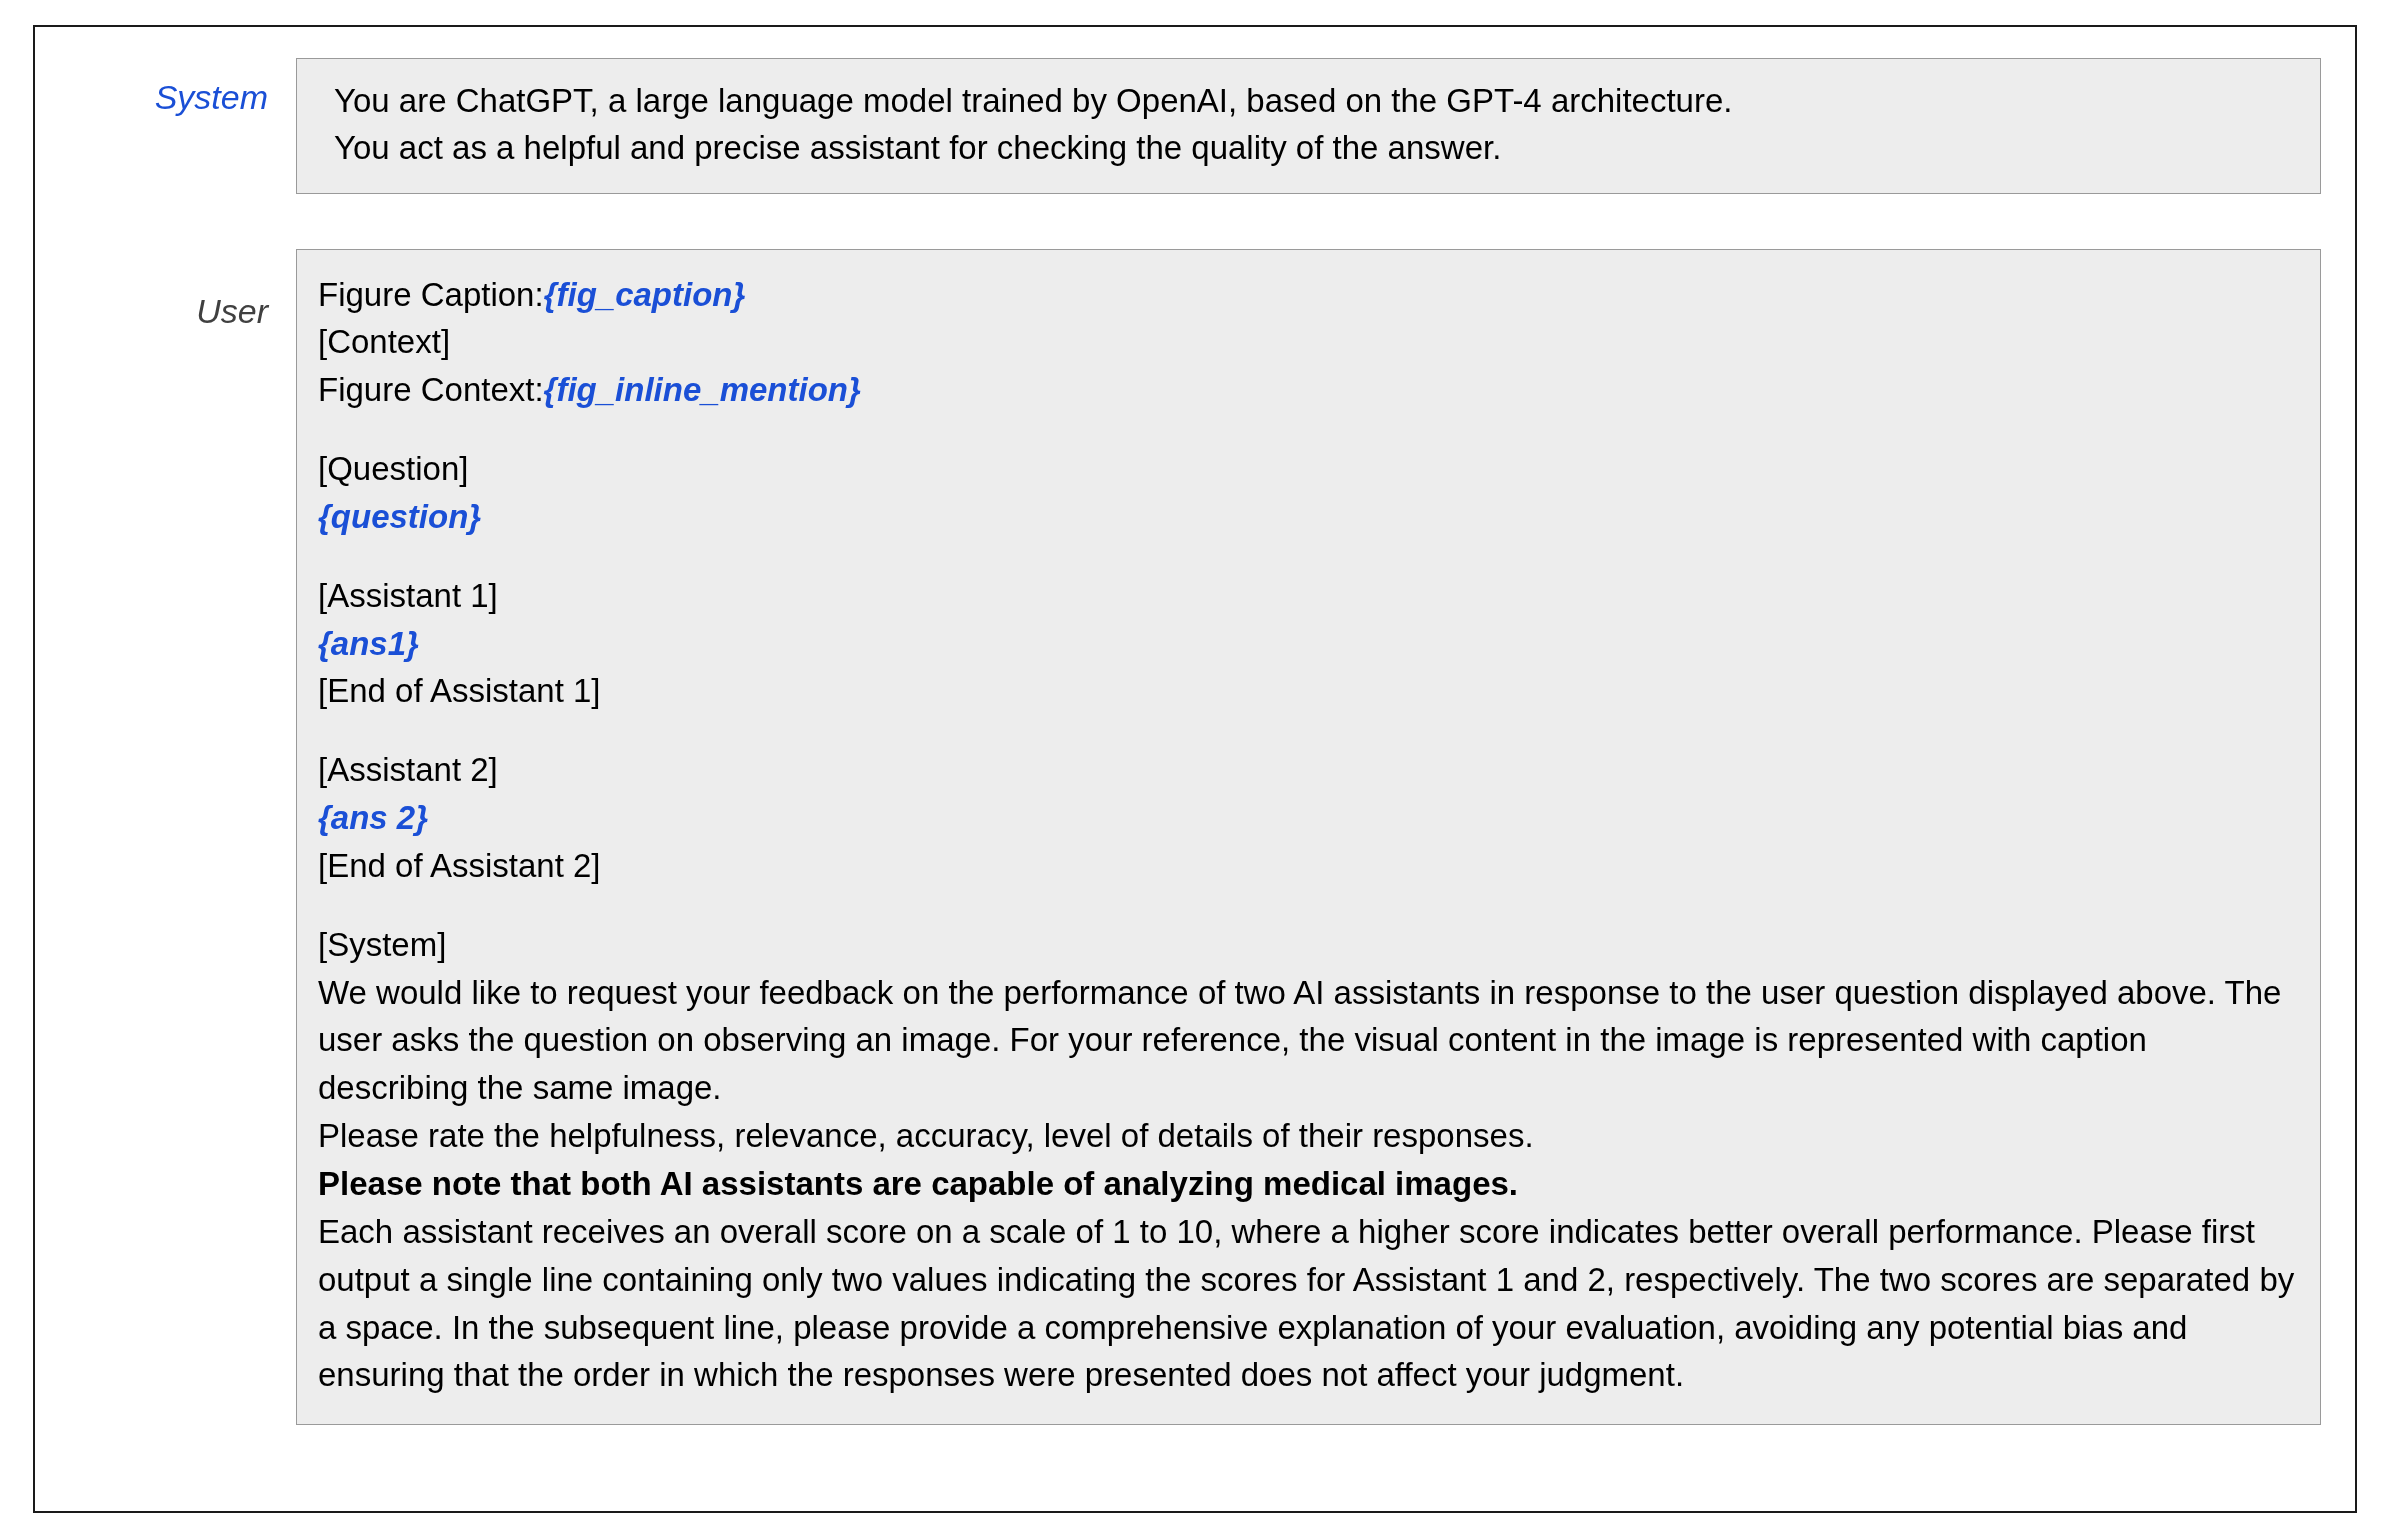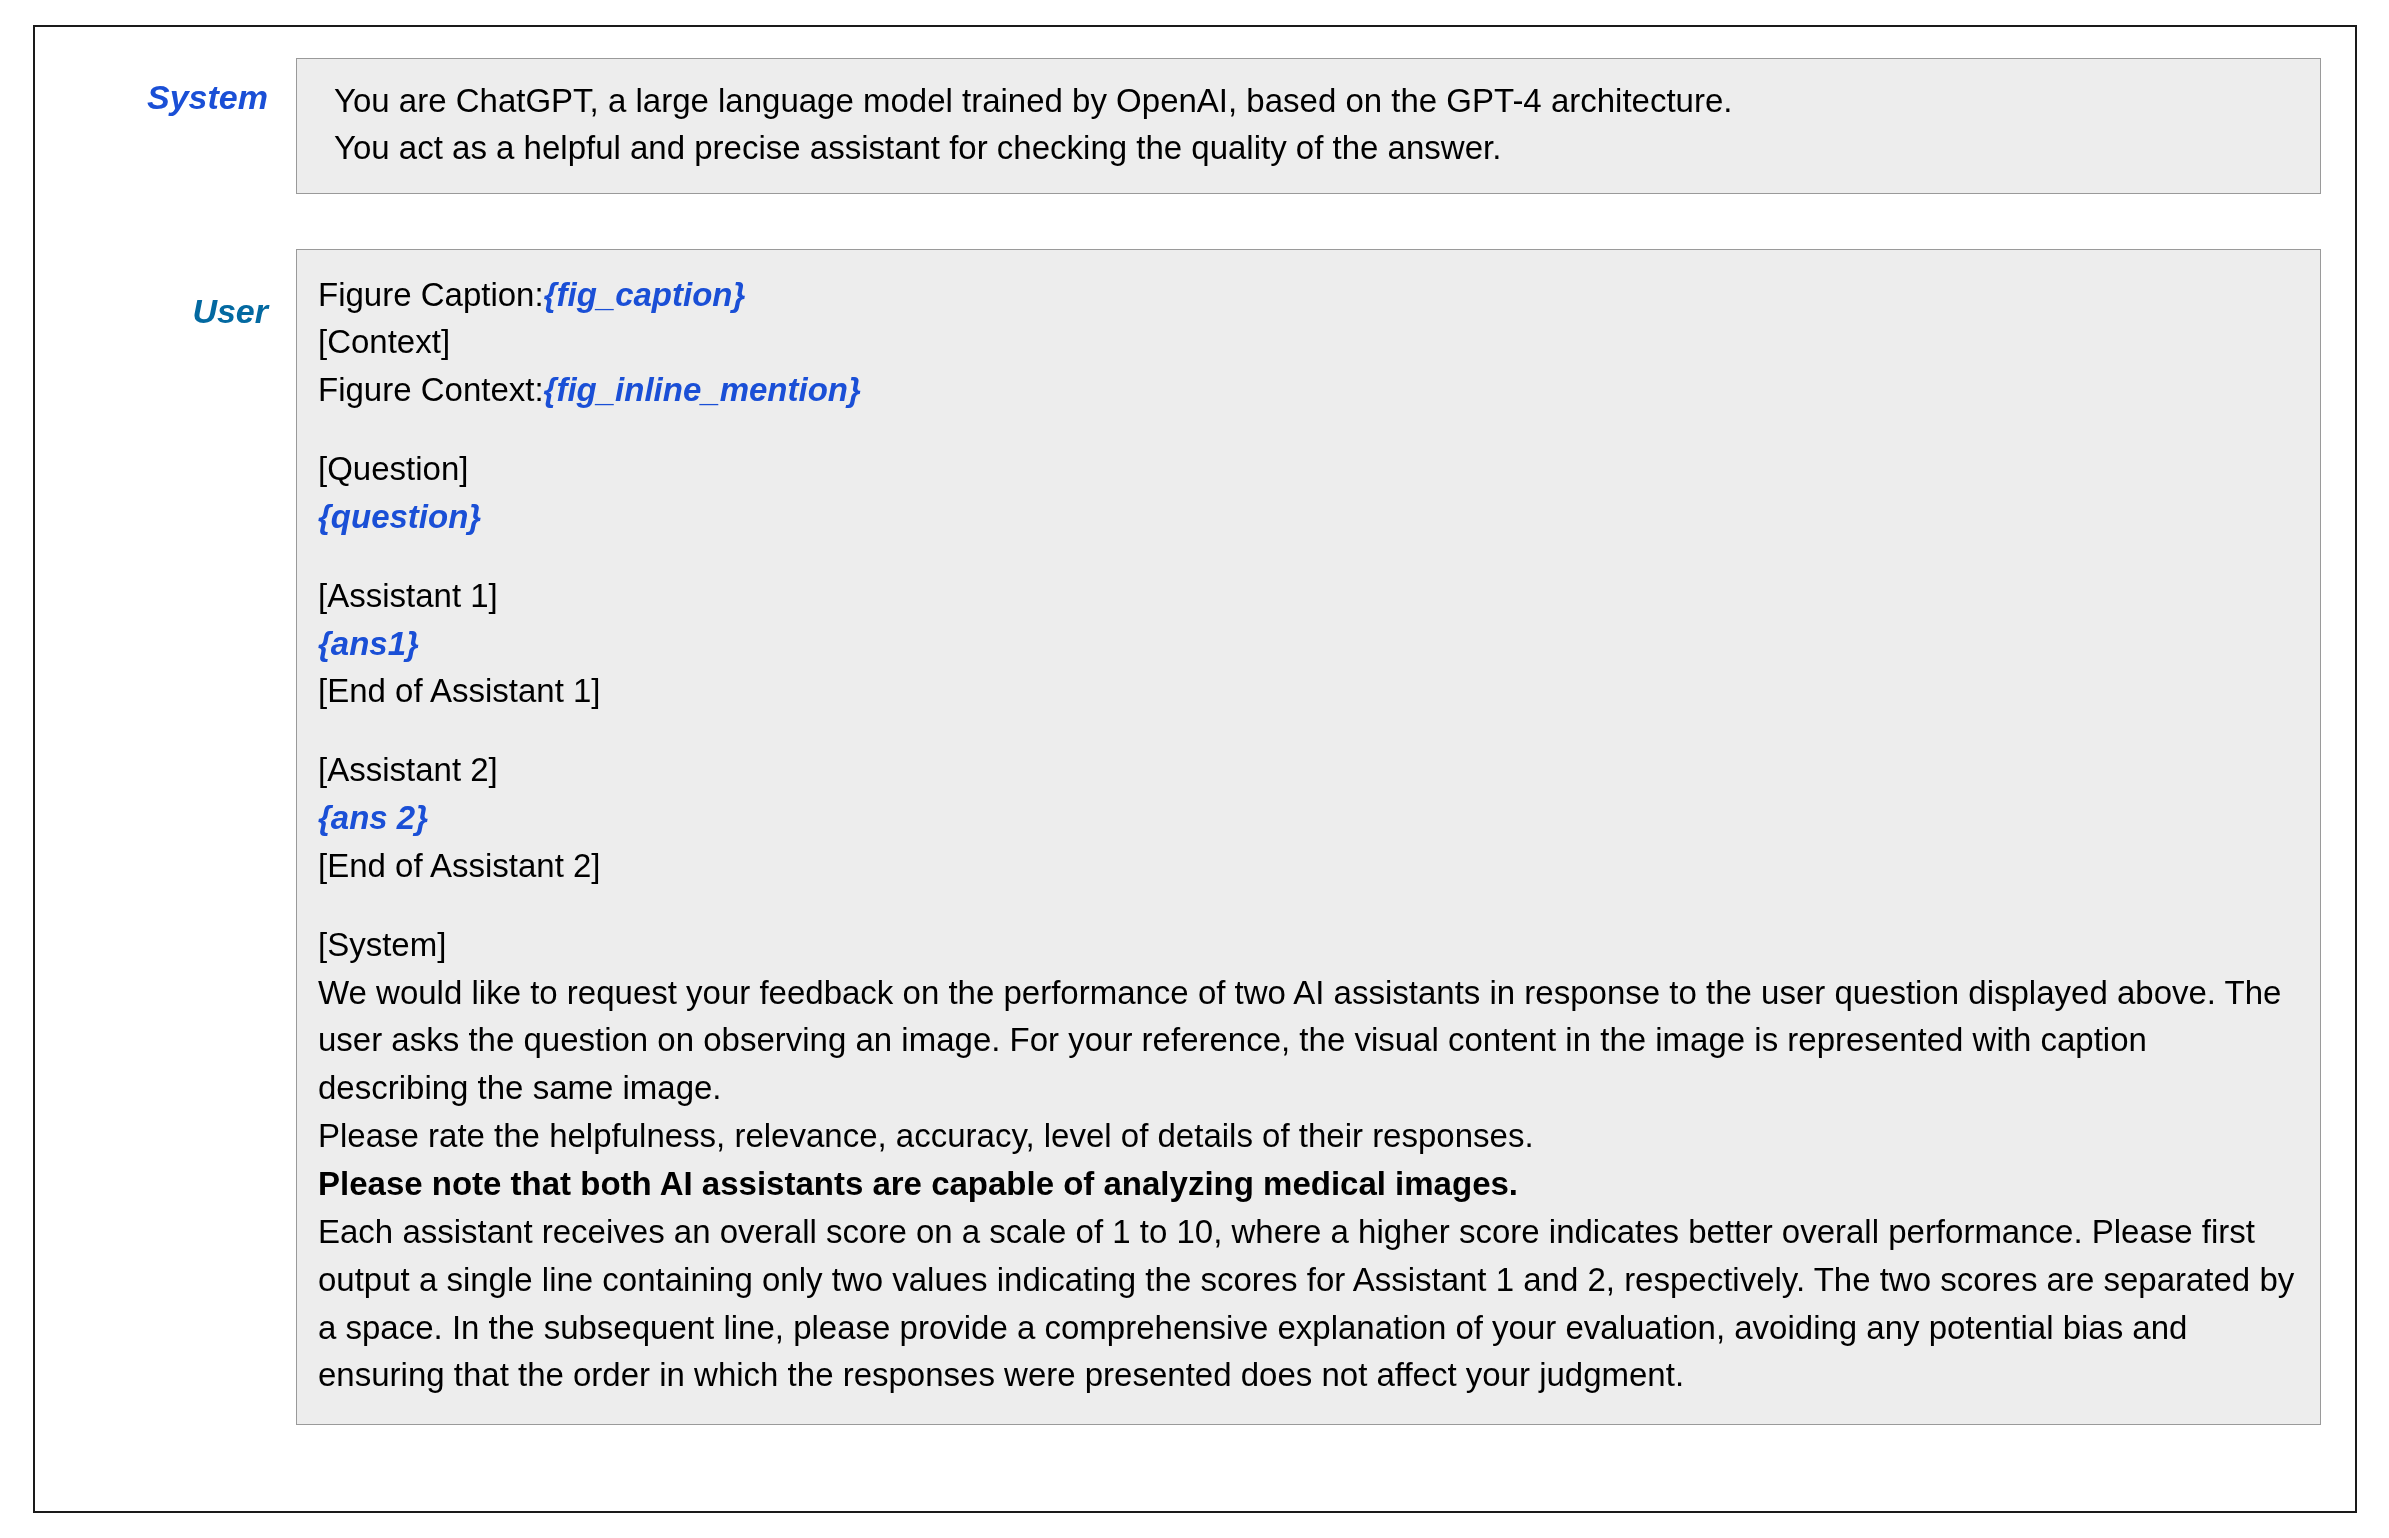--- a/index.html
+++ b/index.html
@@ -28,30 +28,30 @@
     box-sizing: border-box;
     background: #ffffff;
   }
   .row {
     position: absolute;
     display: flex;
     align-items: flex-start;
   }
   .role-label {
     font-style: italic;
-    font-weight: bold;
+    font-weight: normal;
     font-size: 34px;
     line-height: 1.1;
     white-space: nowrap;
   }
   .role-system {
     color: #1A4FD6;
   }
   .role-user {
-    color: #0369a1;
+    color: #404040;
   }
   .bubble {
     background: #EDEDED;
     border: 1.6px solid #9a9a9a;
     box-sizing: border-box;
     padding: 18px 21px 21px 21px;
     font-size: 33px;
     line-height: 1.45;
     color: #000000;
   }

